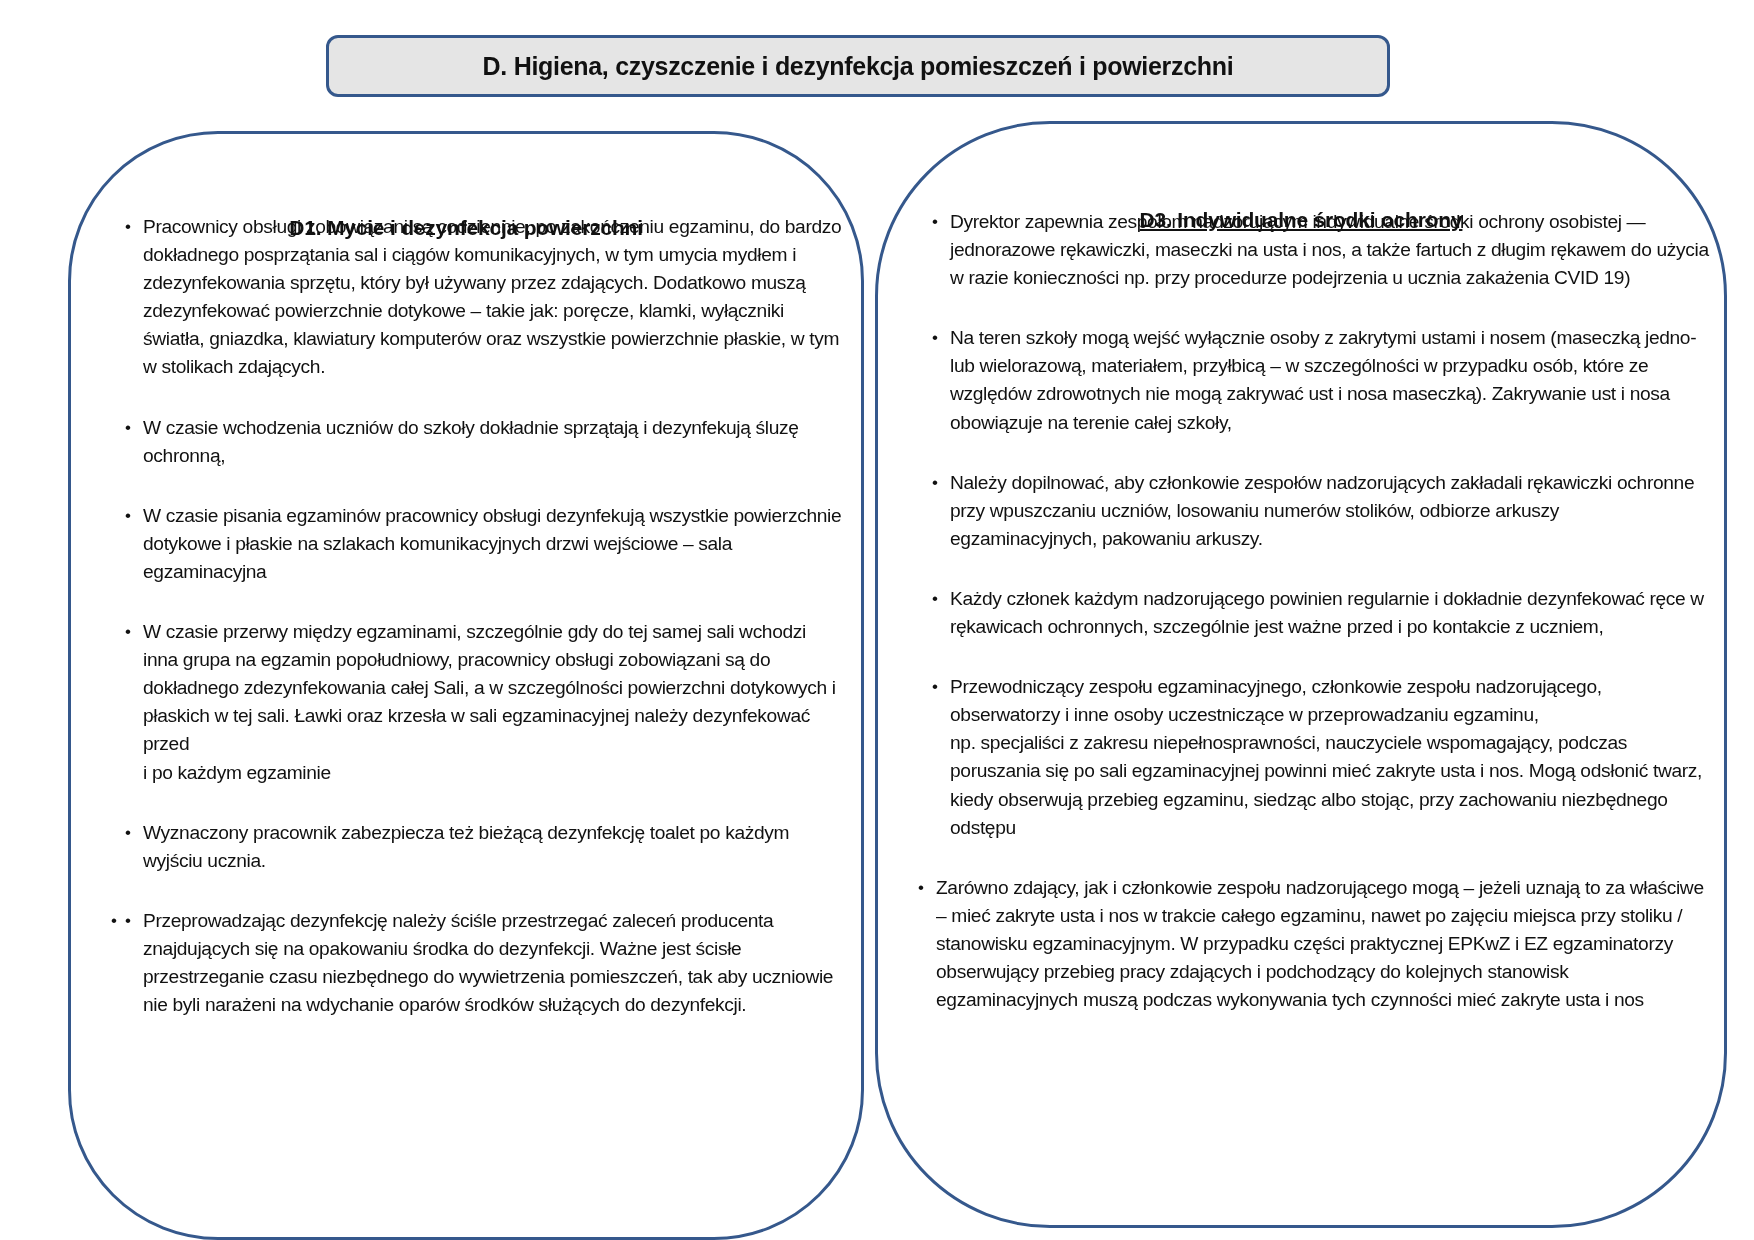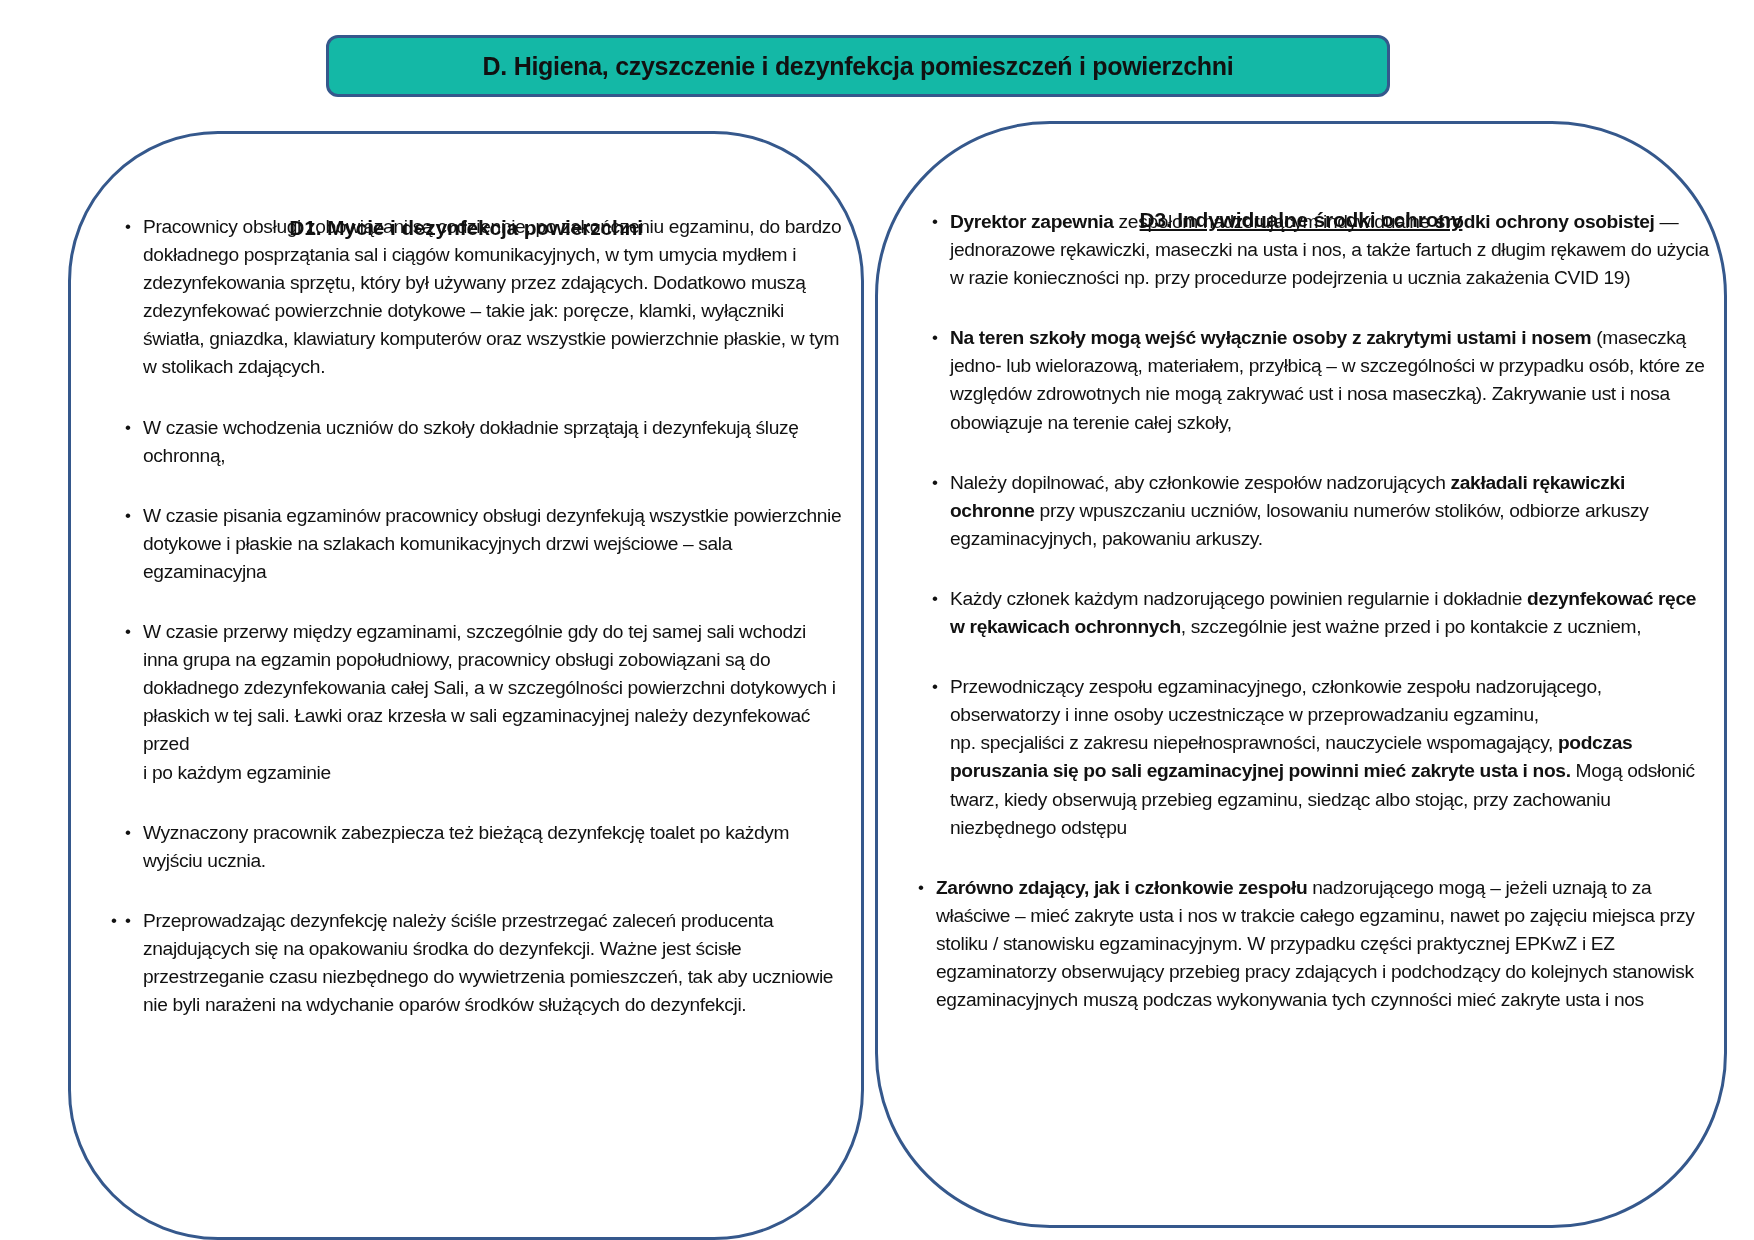--- a/index.html
+++ b/index.html
@@ -3,21 +3,21 @@
 <meta charset="utf-8">
 <style>
   html, body { margin: 0; padding: 0; background: #ffffff; }
   body {
     width: 1754px; height: 1240px; position: relative; overflow: hidden;
     font-family: "Liberation Sans", "DejaVu Sans", sans-serif;
     color: #111111;
   }
   .header-box {
     position: absolute; left: 326px; top: 35px; width: 1064px; height: 62px;
-    background: #14b8a6; border: 3px solid #35588C; border-radius: 12px;
+    background: #e5e5e5; border: 3px solid #35588C; border-radius: 12px;
     box-sizing: border-box;
     display: flex; align-items: center; justify-content: center;
   }
   .header-title {
     font-weight: bold; font-size: 25px; letter-spacing: -0.3px;
   }
   .panel {
     position: absolute; box-sizing: border-box;
     border: 3px solid #35588C; background: #ffffff;
   }
@@ -36,21 +36,21 @@
   .item {
     position: relative; padding-left: 20px; font-size: 19.2px; line-height: 28.1px;
     letter-spacing: -0.35px; margin-bottom: 32px; white-space: pre-line;
   }
   .item .bullet {
     position: absolute; left: 2px; top: 0; font-size: 17px;
   }
   .item.wide-bullet { padding-left: 20px; }
   .item.wide-bullet .bullet { left: -12px; }
   .panel-right .item.outdent { margin-left: -14px; }
-  b { font-weight: bold; }
+  b { font-weight: normal; }
 </style>
 </head>
 <body>
 
 <div class="header-box">
   <span class="header-title">D. Higiena, czyszczenie i dezynfekcja pomieszczeń i powierzchni</span>
 </div>
 
 <div class="panel panel-left">
   <div class="panel-title">D1. Mycie i dezynfekcja  powierzchni</div>

